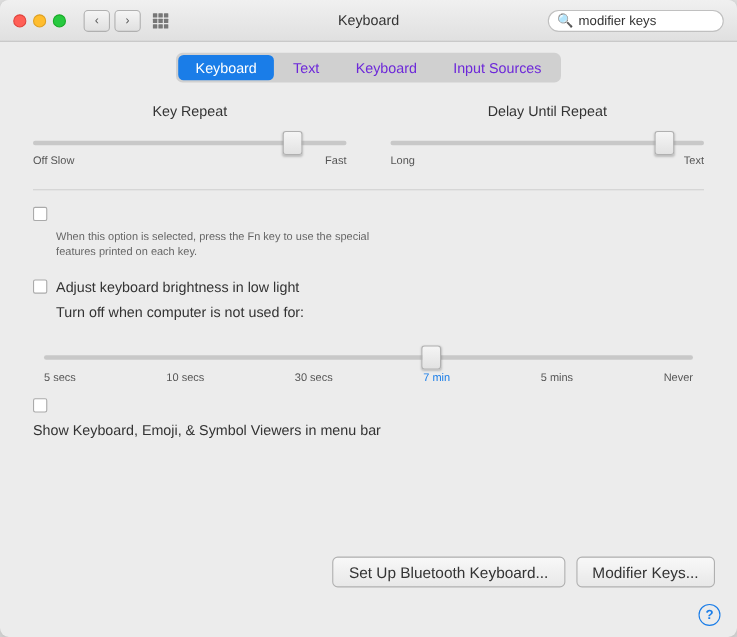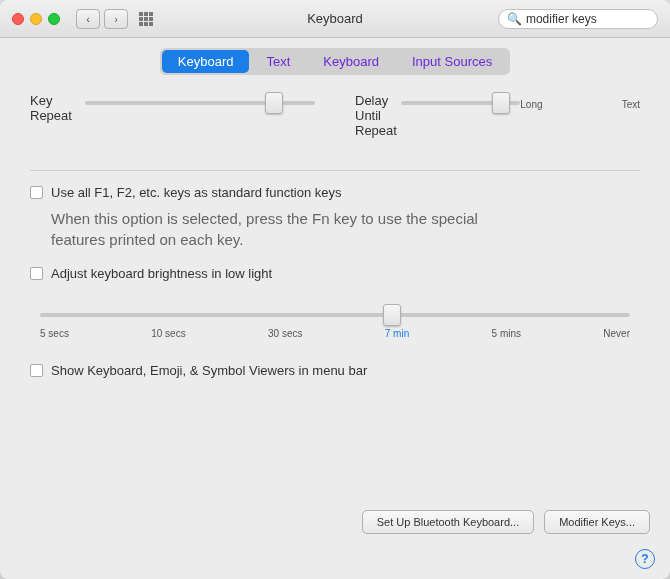--- a/index.html
+++ b/index.html
@@ -171,21 +171,22 @@
     
     .sliders-row {
       display: flex;
       gap: 0;
       margin-bottom: 20px;
     }
 
     .slider-section {
       flex: 1;
       display: flex;
-      align-items: flex-start;
+      flex-direction: column;
+      align-items: center;
     }
 
     .slider-label {
       font-size: 13px;
       font-weight: 500;
       color: #333;
       margin-bottom: 12px;
     }
 
     .slider-labels {
@@ -221,21 +222,21 @@
       align-items: center;
       justify-content: center;
     }
 
     .checkbox-label {
       font-size: 13px;
       color: #333;
     }
 
     .sub-description {
-      font-size: 15px;
+      font-size: 10px;
       color: #666;
       margin-left: 21px;
       margin-bottom: 16px;
       line-height: 1.4;
     }
 
     .brightness-section {
       margin-bottom: 24px;
     }
 
@@ -274,21 +275,21 @@
       padding: 10px 20px 15px;
       gap: 10px;
       flex-shrink: 0;
     }
 
     .btn {
       padding: 5px 14px;
       border-radius: 5px;
       border: 1px solid #b0b0b0;
       background: linear-gradient(to bottom, #f8f8f8, #e8e8e8);
-      font-size: 11px;
+      font-size: 14px;
       cursor: pointer;
       color: #333;
     }
 
     
     .help-area {
       display: flex;
       justify-content: flex-end;
       padding: 0 15px 10px;
       flex-shrink: 0;
@@ -387,20 +388,24 @@
   </div>
 
   <div class="content">
 
     <div class="sliders-row">
 
       <div class="slider-section">
         <div class="slider-label">Key Repeat</div>
         <div class="slider-wrapper">
           <input type="range" min="0" max="100" value="85" style="width: 100%;">
+        </div>
+        <div class="slider-labels">
+          <span class="slider-end-label">Off  Slow</span>
+          <span class="slider-end-label">Fast</span>
         </div>
       </div>
 
       <div style="width:40px;flex-shrink:0;"></div>
 
       <div class="slider-section">
         <div class="slider-label">Delay Until Repeat</div>
         <div class="slider-wrapper">
           <input type="range" min="0" max="100" value="90" style="width: 100%;">
         </div>
@@ -408,46 +413,46 @@
           <span class="slider-end-label">Long</span>
           <span class="slider-end-label">Text</span>
         </div>
       </div>
     </div>
 
     <div class="divider"></div>
 
     <div class="checkbox-row">
       <div class="checkbox"></div>
-      <span class="checkbox-label">Use all F1, F2, etc. keys as standard function keys</span>
     </div>
     <div class="sub-description">
       When this option is selected, press the Fn key to use the special<br>features printed on each key.
     </div>
 
     <div class="brightness-section">
       <div class="checkbox-row">
         <div class="checkbox"></div>
         <span class="checkbox-label">Adjust keyboard brightness in low light</span>
       </div>
+      <div class="turn-off-label">Turn off when computer is not used for:</div>
     </div>
 
     <div class="time-slider-container">
       <input type="range" min="0" max="5" value="3" style="width: 100%;">
       <div class="time-labels">
         <span class="time-label">5 secs</span>
         <span class="time-label">10 secs</span>
         <span class="time-label">30 secs</span>
         <span class="time-label active">7 min</span>
         <span class="time-label">5 mins</span>
         <span class="time-label">Never</span>
       </div>
     </div>
 
-    <div class="checkbox-row" style="margin-top: 24px;">
+    <div class="checkbox-row" style="margin-top: 12px; flex-direction: column;">
       <div class="checkbox"></div>
       <span class="checkbox-label">Show Keyboard, Emoji, &amp; Symbol Viewers in menu bar</span>
     </div>
 
   </div>
 
   <div class="bottom-row">
     <button class="btn">Set Up Bluetooth Keyboard...</button>
     <button class="btn">Modifier Keys...</button>
   </div>

